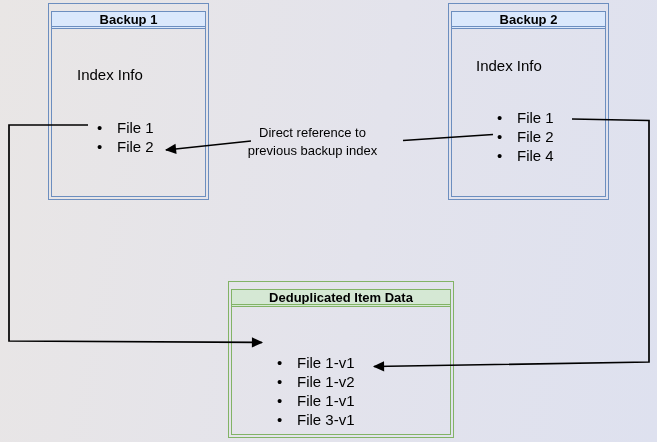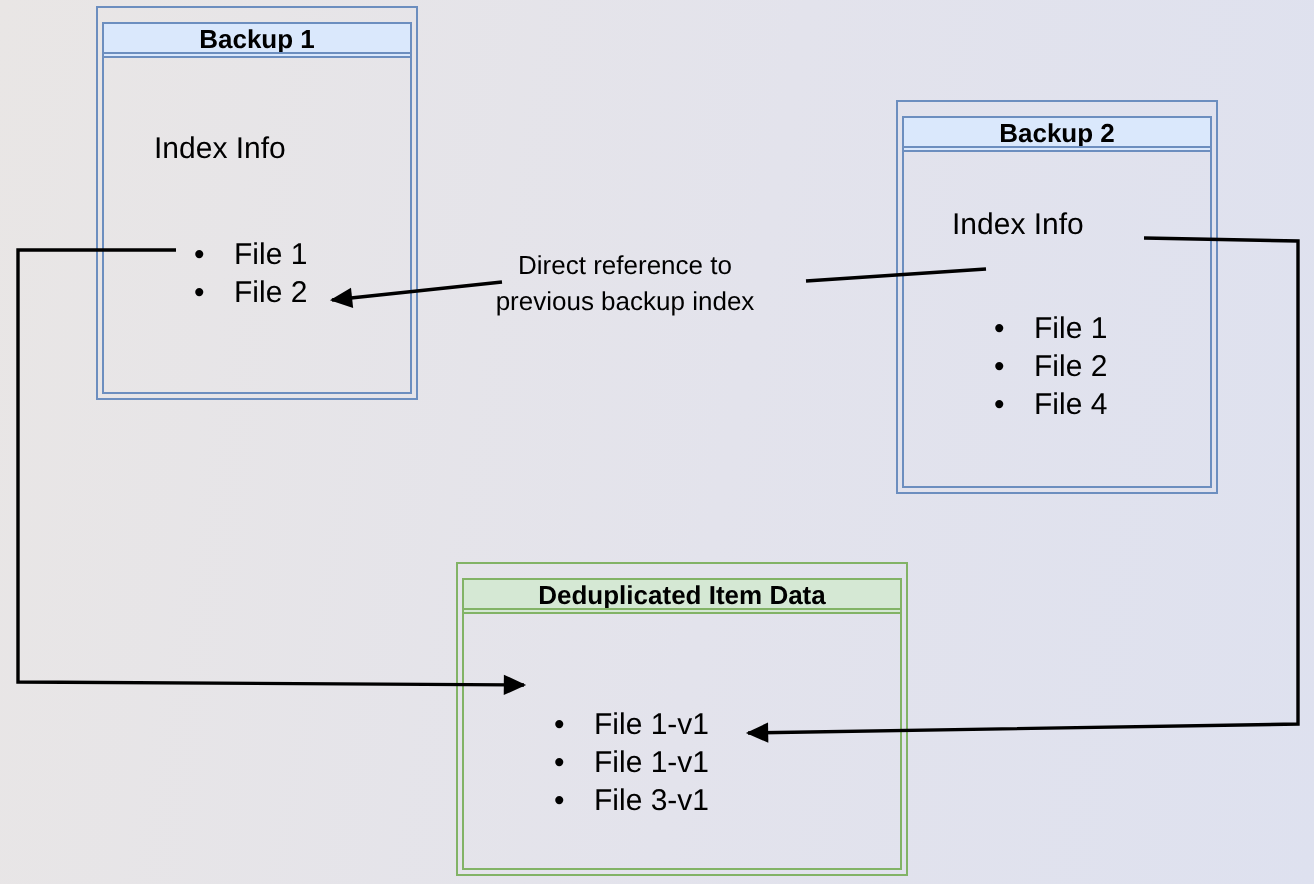--- a/index.html
+++ b/index.html
@@ -50,21 +50,21 @@
   .box .bdy {
     position: absolute;
     left: 2px; right: 2px; top: 22px; bottom: 2px;
     border: 1px solid;
     background: transparent;
   }
   .box.blue .bdy  { border-color: var(--blue-border); }
   .box.green .bdy { border-color: var(--green-border); }
 
   #backup1-box { left: 48px;  top: 3px;   width: 161px; height: 197px; }
-  #backup2-box { left: 448px; top: 3px;   width: 161px; height: 197px; margin-top: 47px; }
+  #backup2-box { left: 448px; top: 3px;   width: 161px; height: 197px; }
   #dedup-box   { left: 228px; top: 281px; width: 226px; height: 157px; }
 
   .section-label {
     position: absolute;
     font-size: 15px;
     line-height: 17px;
     white-space: nowrap;
   }
   #backup1-box .section-label { left: 28px; top: 62px; }
   #backup2-box .section-label { left: 27px; top: 53px; }
@@ -149,20 +149,21 @@
     </ul>
   </div>
 
   <div class="box green" id="dedup-box">
     <div class="hdr">
       <span>Deduplicated Item Data</span>
     </div>
     <div class="bdy"></div>
     <ul class="filelist">
       <li>File 1-v1</li>
+      <li>File 1-v2</li>
       <li>File 1-v1</li>
       <li>File 3-v1</li>
     </ul>
   </div>
 
   <div class="annotation">
     <div>Direct reference to</div>
     <div>previous backup index</div>
   </div>
 

